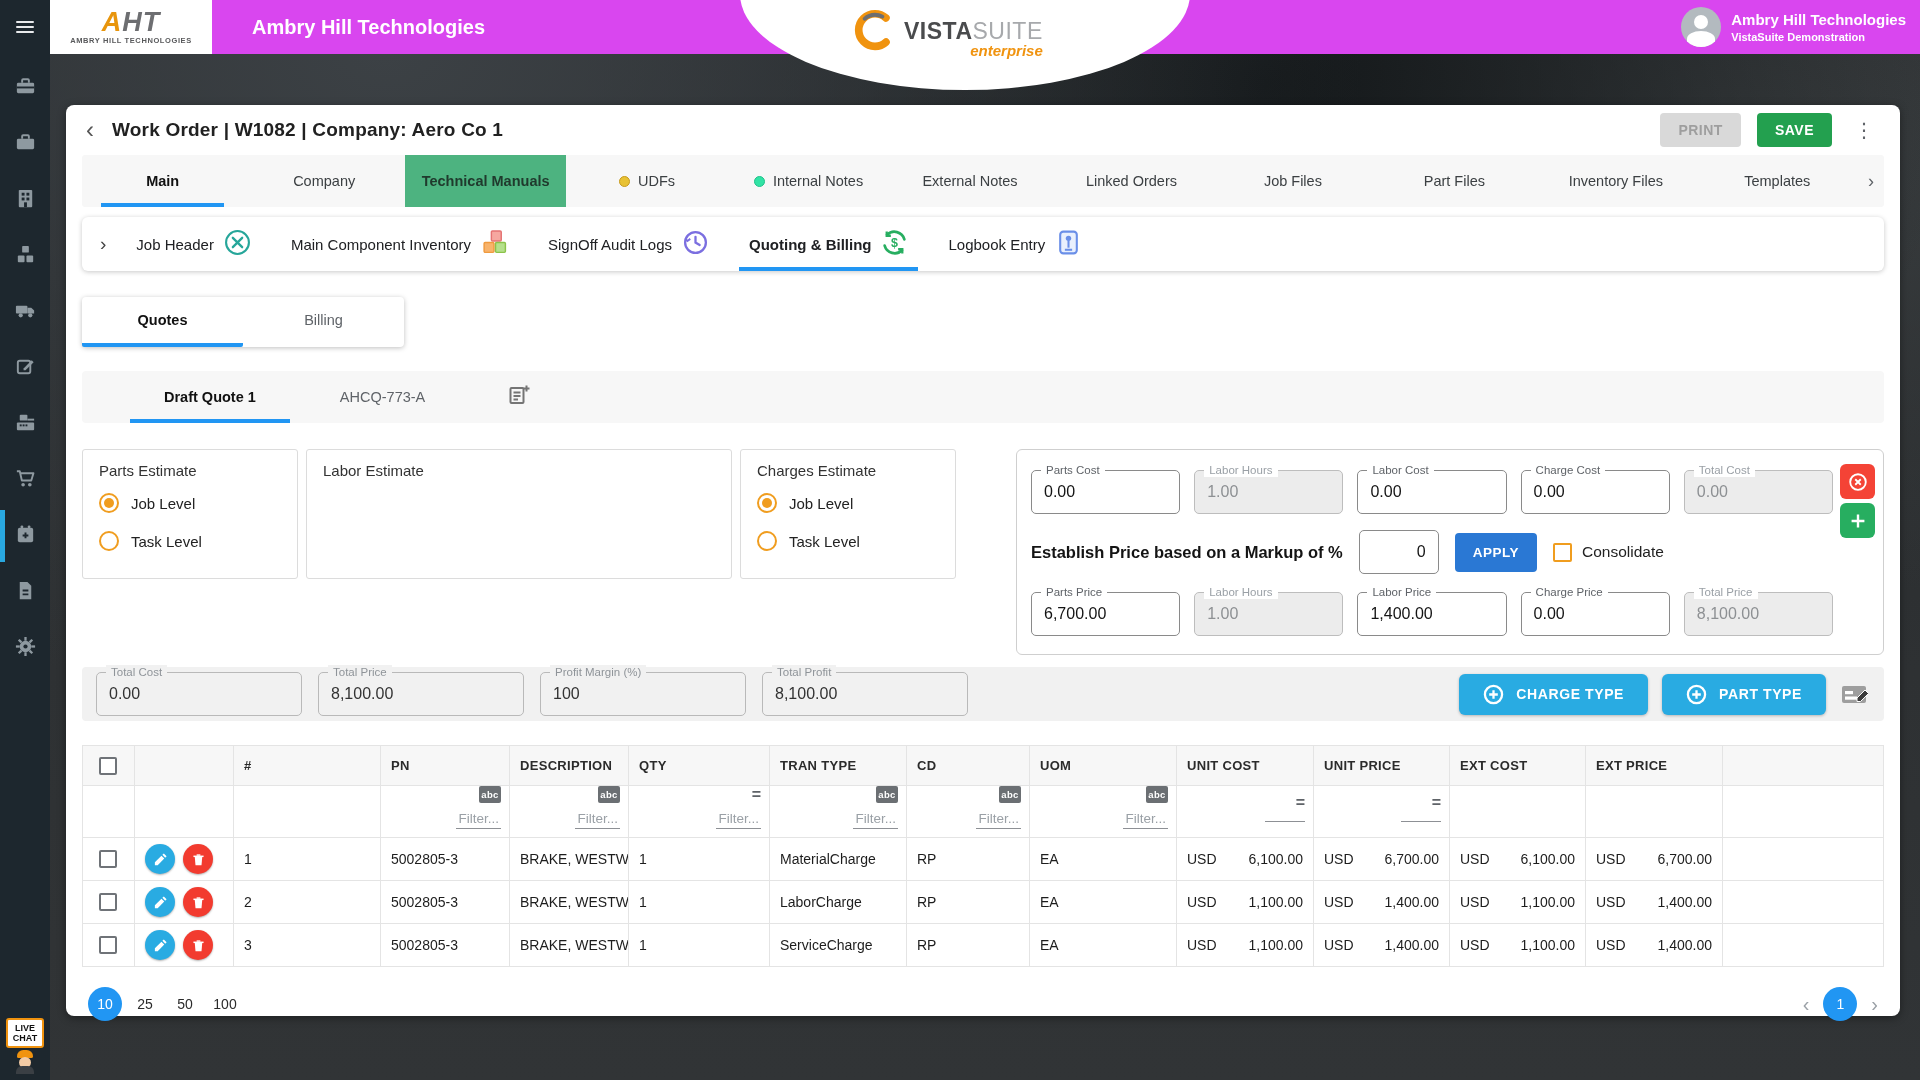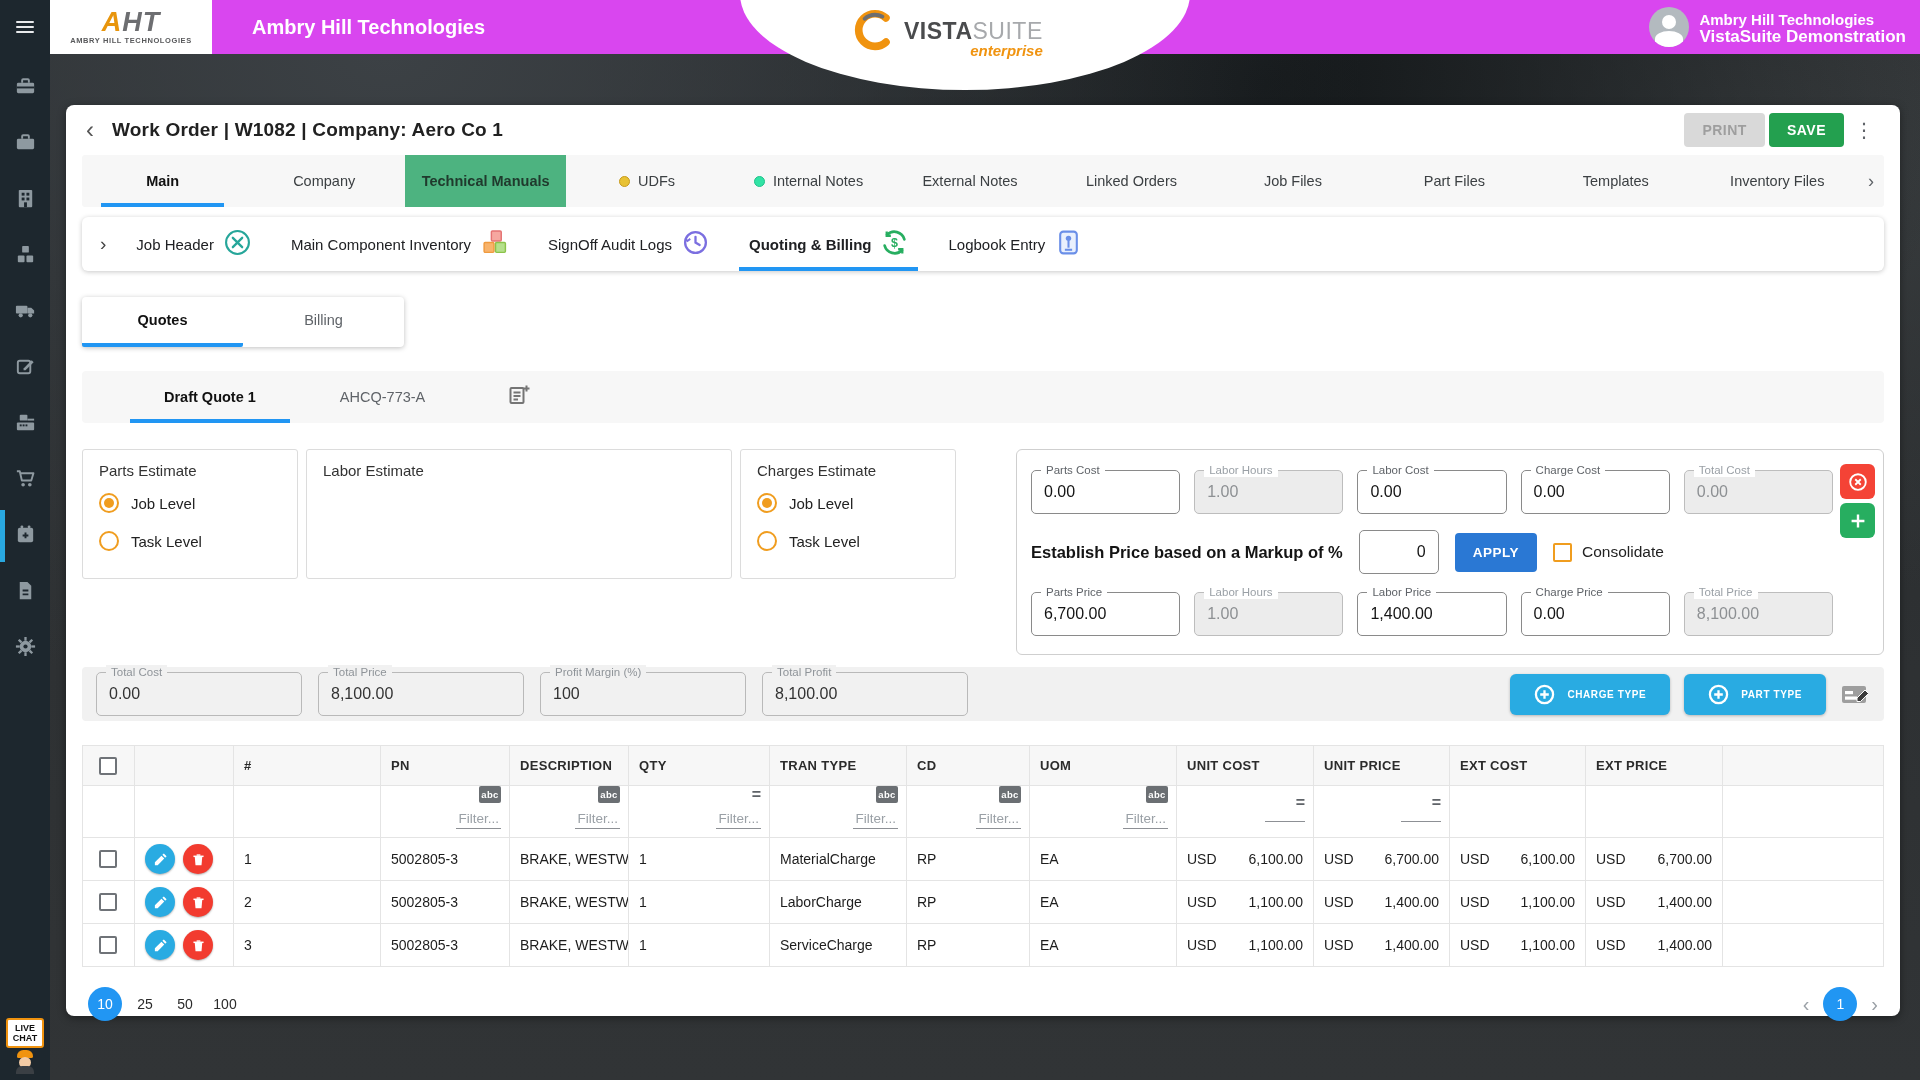--- a/index.html
+++ b/index.html
@@ -31,21 +31,21 @@
   .logo-aht { font-size:27px; font-weight:bold; font-style:italic; line-height:26px; letter-spacing:1px;}
   .logo-aht .a { color:#e8950c; } .logo-aht .ht { color:#6d6e71; }
   .logo-sub { font-size:7.5px; font-weight:bold; color:#58595b; letter-spacing:0.6px; margin-top:1px;}
   .app-title { color:#fff; font-weight:bold; font-size:20px; margin-left:40px;}
   .topbar-right { position:absolute; right:14px; top:7px; display:flex; align-items:center; gap:10px;}
   .avatar { width:40px; height:40px; border-radius:50%; background:#b3babf; position:relative; overflow:hidden; flex-shrink:0;}
   .avatar .head { position:absolute; left:13px; top:8px; width:14px; height:14px; border-radius:50%; background:#fff;}
   .avatar .shoulders { position:absolute; left:6px; top:24px; width:28px; height:16px; border-radius:50% 50% 0 0; background:#fff;}
   .user-texts { color:#fff; }
   .user-name { font-size:15px; font-weight:bold; line-height:19px;}
-  .user-sub { font-size:17px; font-weight:bold; line-height:16px;}
+  .user-sub { font-size:11px; font-weight:bold; line-height:16px;}
 
   
   .logo-ellipse { position:absolute; left:690px; top:-102px; width:450px; height:192px; background:#fff; border-radius:50%; z-index:6;}
   .vs-logo { position:absolute; left:802px; top:8px; z-index:7; display:flex; align-items:flex-start; gap:6px;}
   .vs-swoosh { width:46px; height:46px; }
   .vs-words { padding-top:10px;}
   .vs-line1 { font-size:23px; letter-spacing:0.5px;}
   .vs-line1 .vista { font-weight:bold; color:#4a4b4d;}
   .vs-line1 .suite { color:#a7a9ac; }
   .vs-enterprise { text-align:right; font-size:15px; font-weight:bold; font-style:italic; color:#f0930f; margin-top:-3px;}
@@ -58,21 +58,21 @@
                 linear-gradient(#26292b, #2e3133 60%, #313436);
   }
 
   
   .card { position:absolute; left:16px; right:20px; top:51px; height:911px; background:#fff; border-radius:8px; box-shadow:0 2px 8px rgba(0,0,0,.4); padding:0 16px; }
 
   
   .card-header { height:50px; display:flex; align-items:center; padding:0 4px;}
   .back-icon { font-size:24px; color:#555; cursor:pointer; width:26px; line-height:22px;}
   .page-title { font-size:19px; font-weight:bold; color:#212121; letter-spacing:0.2px;}
-  .header-actions { margin-left:auto; display:flex; align-items:center; gap:4px;}
+  .header-actions { margin-left:auto; display:flex; align-items:center; gap:16px;}
   .btn { border:none; border-radius:4px; font-weight:bold; font-size:14px; padding:9px 18px; letter-spacing:0.5px; cursor:pointer; font-family:inherit;}
   .btn-print { background:#d9d9d9; color:#9e9e9e;}
   .btn-save { background:#23a04f; color:#fff;}
   .kebab { font-size:20px; color:#5f6368; padding:0 6px; cursor:pointer; letter-spacing:0;}
 
   
   .tabs { display:flex; background:#f7f7f7; border-radius:3px; height:52px; align-items:stretch; position:relative;}
   .tab { flex:1; display:flex; align-items:center; justify-content:center; gap:8px; font-size:14.5px; color:#3c4043; cursor:pointer; position:relative; white-space:nowrap;}
   .tab.active { font-weight:bold; color:#111;}
   .tab.active::after { content:''; position:absolute; left:12%; right:12%; bottom:0; height:4px; background:#2196f3;}
@@ -130,21 +130,21 @@
   .sq-btn { position:absolute; right:8px; width:35px; height:35px; border-radius:6px; border:none; display:flex; align-items:center; justify-content:center; cursor:pointer;}
   .sq-red { top:14px; background:#f44336;}
   .sq-green { top:53px; background:#27ae60;}
   .sq-btn svg { width:22px; height:22px;}
 
   
   .totals { --label-bg:#f1f1f1; margin-top:12px; background:#f1f1f1; border-radius:4px; height:54px; display:flex; align-items:center; padding:0 14px; gap:16px;}
   .totals .outlined-field { background:transparent; border-color:#b9b9b9; flex:none; width:206px; color:#333;}
   .totals .outlined-field .flabel { color:#8f9499;}
   .totals-actions { margin-left:auto; display:flex; align-items:center; gap:14px;}
-  .btn-type { background:#29abe2; color:#fff; border:none; border-radius:6px; height:41px; display:flex; align-items:center; gap:12px; padding:0 24px; font-weight:bold; font-size:10px; letter-spacing:0.6px; cursor:pointer; font-family:inherit; box-shadow:0 1px 3px rgba(0,0,0,.25);}
+  .btn-type { background:#29abe2; color:#fff; border:none; border-radius:6px; height:41px; display:flex; align-items:center; gap:12px; padding:0 24px; font-weight:bold; font-size:14px; letter-spacing:0.6px; cursor:pointer; font-family:inherit; box-shadow:0 1px 3px rgba(0,0,0,.25);}
   .btn-type svg { width:21px; height:21px;}
   .grid-edit-icon { cursor:pointer; display:flex;}
   .grid-edit-icon svg { width:30px; height:26px;}
 
   
   table.grid { margin-top:24px; width:100%; border-collapse:collapse; table-layout:fixed; border:1px solid #e0e0e0;}
   .grid th, .grid td { border:1px solid #e4e4e4; overflow:hidden; white-space:nowrap;}
   .grid thead th { background:#f7f7f7; height:40px; font-size:13px; color:#2b2b2b; text-align:left; padding:0 10px; letter-spacing:0.3px;}
   .grid .filter-row td { height:46px; background:#fff; padding:0 8px;}
   .grid tbody td { height:43px; font-size:14px; color:#1d1d1d; padding:0 10px; background:#fff;}
@@ -356,24 +356,24 @@
           <div class="tab">
               <span>Linked Orders</span>
             </div>
           <div class="tab">
               <span>Job Files</span>
             </div>
           <div class="tab">
               <span>Part Files</span>
             </div>
           <div class="tab">
+              <span>Inventory Files</span>
+            </div>
+          <div class="tab">
               <span>Templates</span>
-            </div>
-          <div class="tab">
-              <span>Inventory Files</span>
             </div>
           <div class="tabs-chevron">›</div>
         </div>
 
         <div class="subnav">
           <span class="subnav-caret">›</span>
           <div class="subnav-item">
             <span>Job Header</span>
             <span><svg viewBox="0 0 26 26" width="27" height="27">
                   <circle cx="13" cy="13" r="11" fill="none" stroke="#26a69a" stroke-width="2"></circle>

